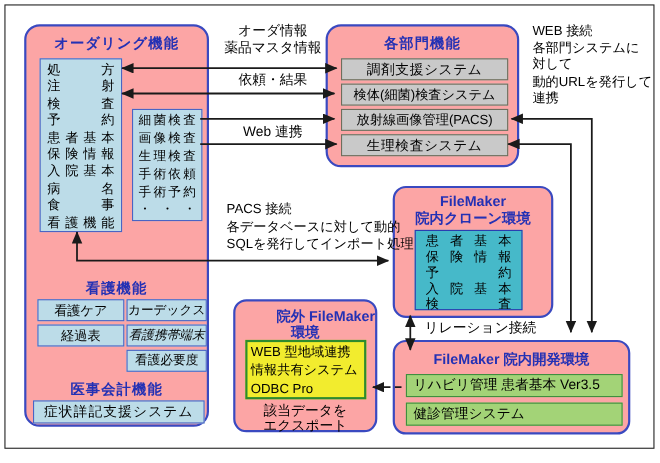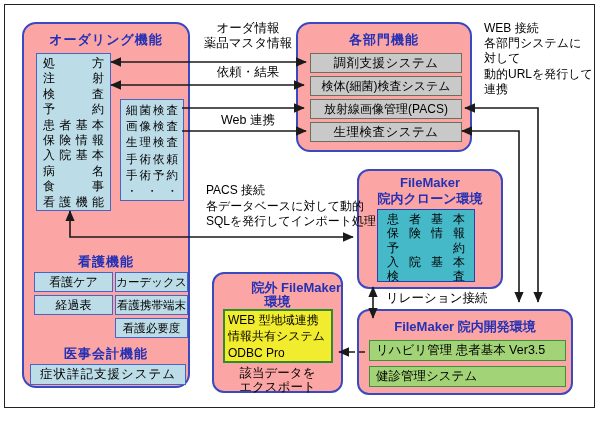--- a/index.html
+++ b/index.html
@@ -79,21 +79,21 @@
     <div style="line-height:16.2px">生理検査</div>
     <div style="line-height:16.2px">手術依頼</div>
     <div style="line-height:16.2px">手術予約</div>
     <div style="line-height:16.2px">・・・</div>
   </div>
 
   <div class="abs heading" style="left:0; top:229px; width:100%;">看護機能</div>
   <div class="abs cell-blue" style="left:10px; top:248px; width:79px; height:20px; font-size:12px; line-height:18px;">看護ケア</div>
   <div class="abs cell-blue" style="left:91px; top:248px; width:73px; height:20px; font-size:11.5px; line-height:18px;">カーデックス</div>
   <div class="abs cell-blue" style="left:10px; top:271px; width:79px; height:20px; font-size:12px; line-height:18px;">経過表</div>
-  <div class="abs cell-blue" style="left:91px; top:271px; width:73px; height:20px; font-size:11.5px; line-height:18px;">看護携帯端末</div>
+  <div class="abs cell-blue" style="left:91px; top:271px; width:73px; height:20px; font-size:11.5px; line-height:18px;font-style:italic;">看護携帯端末</div>
   <div class="abs cell-blue" style="left:91px; top:294px; width:73px; height:20px; font-size:11.5px; line-height:18px;">看護必要度</div>
 
   <div class="abs heading" style="left:0; top:321px; width:100%;">医事会計機能</div>
   <div class="abs cell-blue" style="left:6px; top:340px; width:156px; height:21px; font-size:12.5px; line-height:19px; letter-spacing:1px;">症状詳記支援システム</div>
 </div>
 
 <div class="abs rbox" style="left:296px; top:22px; width:176px; height:130px;">
   <div class="abs heading" style="left:0; top:7px; width:100%;">各部門機能</div>
   <div class="abs cell-gray" style="left:12px; top:29px; width:152px; height:20px;">調剤支援システム</div>
   <div class="abs cell-gray" style="left:12px; top:52px; width:152px; height:20px; font-size:12px; letter-spacing:0;">検体(細菌)検査システム</div>

